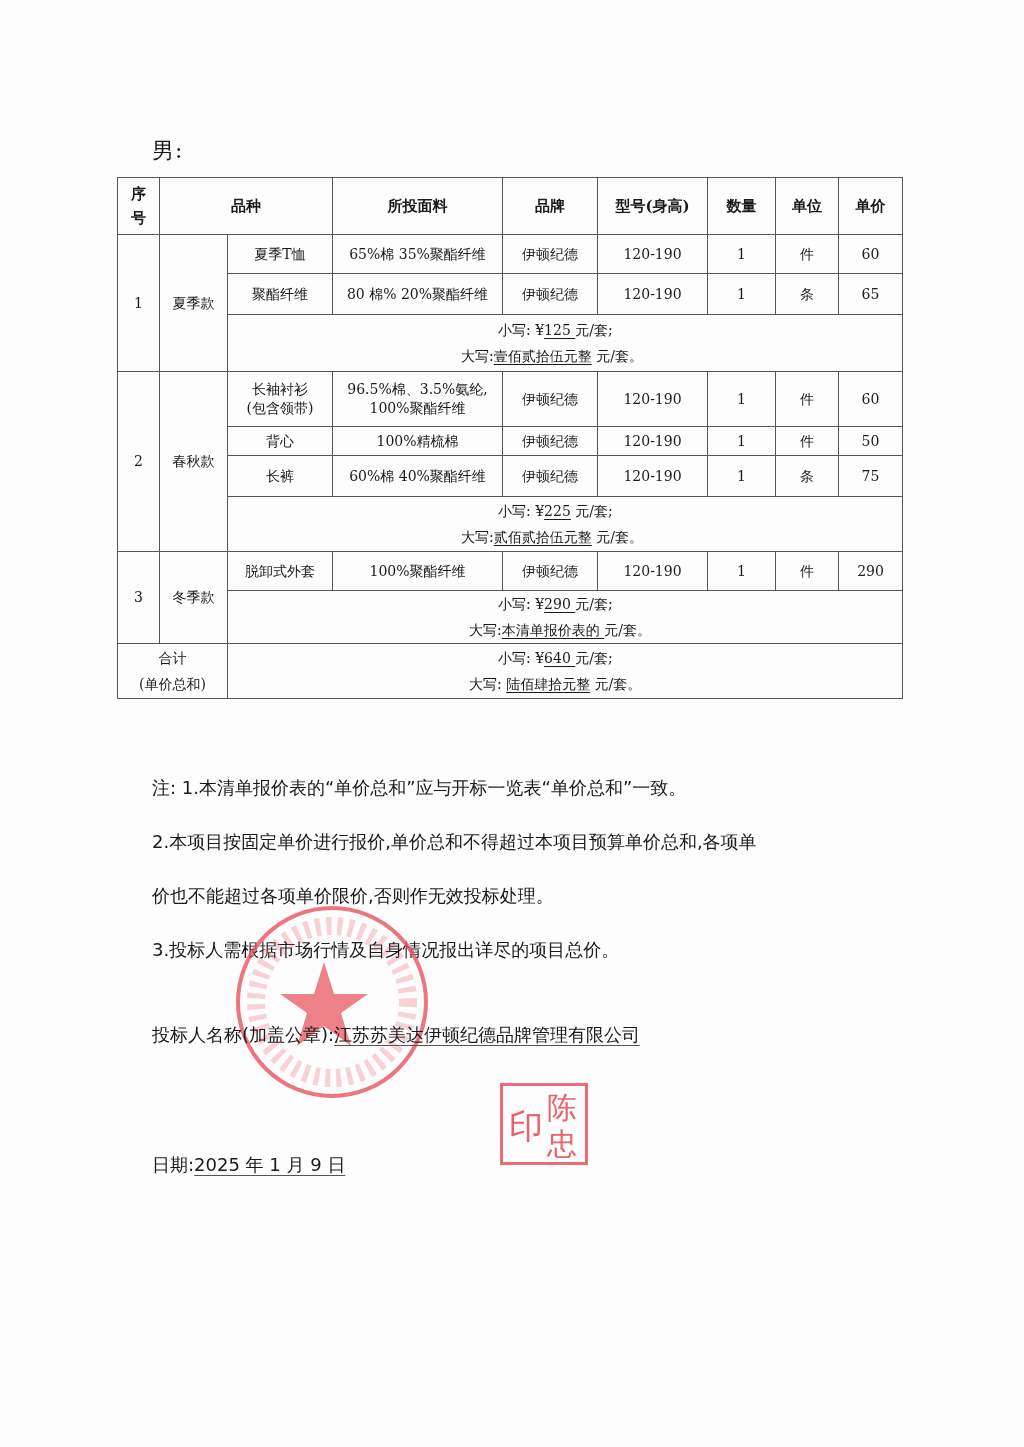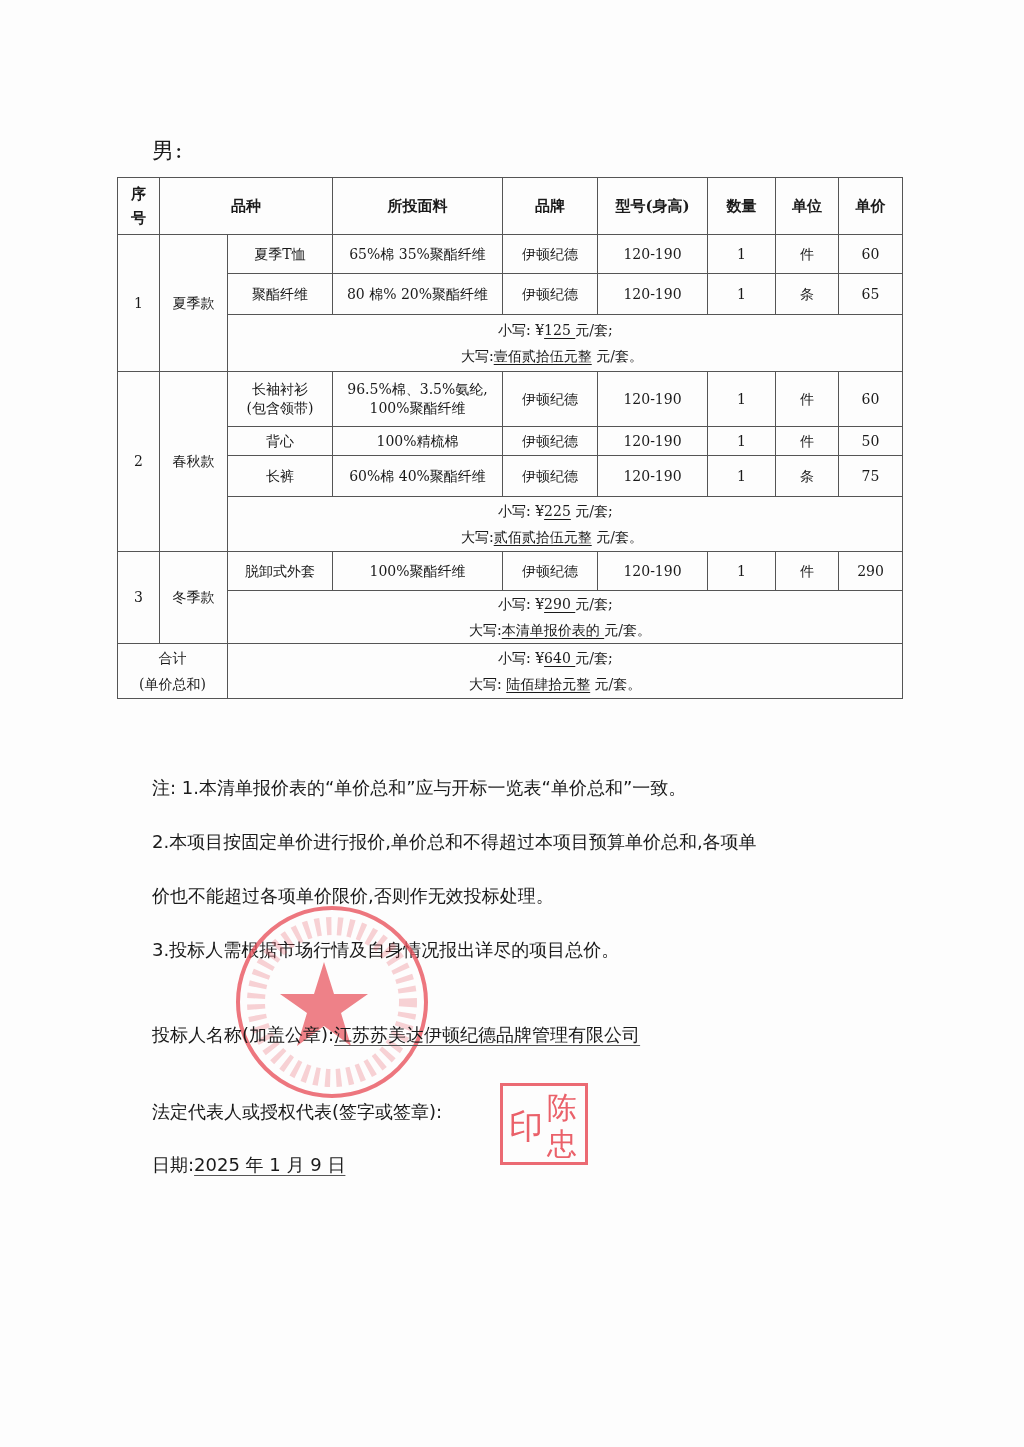--- a/index.html
+++ b/index.html
@@ -179,23 +179,20 @@
   <div class="stamp-circle">
     <svg class="inner-text" width="184" height="184" viewBox="0 0 184 184">
       <circle cx="92" cy="92" r="76" fill="none" stroke="rgba(232,80,90,0.25)" stroke-width="18" stroke-dasharray="5 6"></circle>
       <polygon points="84,52 94,84 128,84 101,103 111,136 84,116 57,136 67,103 40,84 74,84" fill="rgba(232,80,90,0.72)"></polygon>
     </svg>
   </div>
 
   <div class="sign" style="top:1023px">
     <span>投标人名称(加盖公章):</span><span class="val">江苏苏美达伊顿纪德品牌管理有限公司</span>
   </div>
-  <div class="sign" style="top:1100px">
-    <span>法定代表人或授权代表(签字或签章):</span>
-  </div>
   <div class="sign" style="top:1153px">
     <span>日期:</span><span class="val">2025 年 1 月 9 日</span>
   </div>
 
   <div class="stamp-square">
     <span style="left:44px; top:2px">陈</span>
     <span style="left:44px; top:38px">忠</span>
     <span style="left:6px; top:18px; font-size:34px">印</span>
   </div>
 

